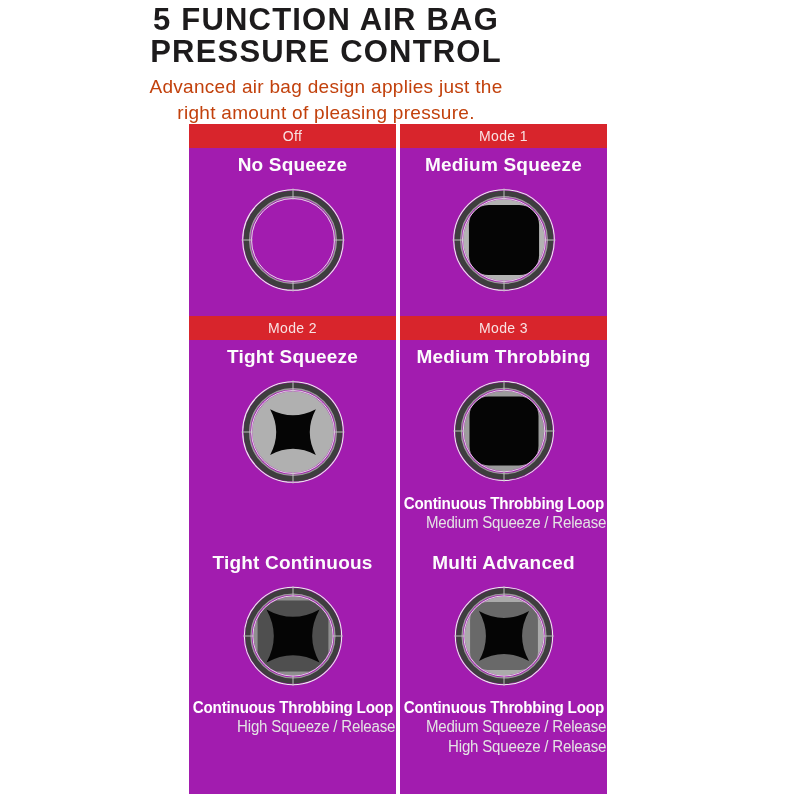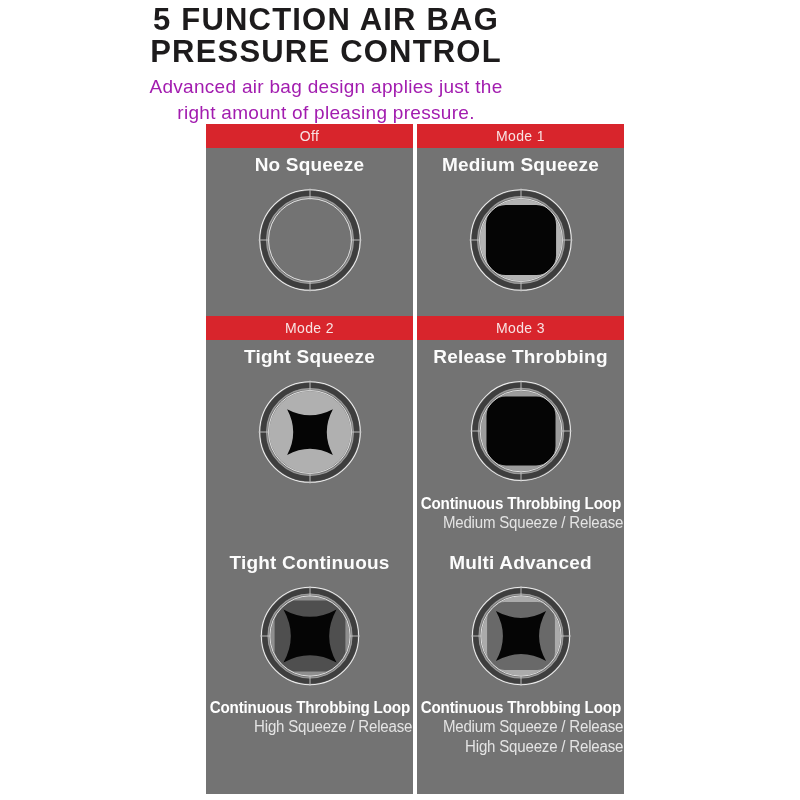--- a/index.html
+++ b/index.html
@@ -11,40 +11,40 @@
   }
   .stage{position:absolute;inset:0;}
 
   
   .header{position:absolute;top:4px;left:0;width:652px;text-align:center;}
   .title{
     margin:0;color:#1d1b1c;font-weight:800;font-size:31px;line-height:32px;
     letter-spacing:1.2px;
   }
   .subtitle{
-    margin:6px 0 0 0;color:#a21caf;font-size:19px;line-height:26px;
+    margin:6px 0 0 0;color:#c2410c;font-size:19px;line-height:26px;
     letter-spacing:.3px;font-weight:400;
   }
 
   
   .grid{
-    position:absolute;left:206px;top:124px;width:418px;
+    position:absolute;left:189px;top:124px;width:418px;
     display:grid;grid-template-columns:207px 207px;
     grid-template-rows:192px 230px 248px;
     column-gap:4px;row-gap:0;
   }
   .panel{display:flex;flex-direction:column;background:#050505;}
   .mode-bar{
     height:24px;flex:0 0 24px;background:#d8252c;
     display:flex;align-items:center;justify-content:center;
   }
   .mode-bar span{color:#f8e3e3;font-size:14px;letter-spacing:.4px;}
   .panel-body{
     flex:1 1 auto;display:flex;flex-direction:column;align-items:center;
-    background:#737373;color:#fff;
+    background:#a21caf;color:#fff;
   }
   .panel-label{
     margin:5px 0 0 0;font-size:19px;font-weight:700;letter-spacing:.2px;
     color:#fcfcfc;line-height:24px;
   }
   .diagram{display:block;margin-top:2px;}
   .loop-text{margin-top:2px;text-align:right;}
   .loop-label{
     display:block;font-size:16.5px;font-weight:700;color:#ffffff;
     letter-spacing:-.2px;transform:scaleX(.92);transform-origin:50% 50%;
@@ -139,21 +139,21 @@
           </g>
         </svg>
       </div>
     </section>
 
     <section class="panel">
       <div class="mode-bar">
         <span>Mode 3</span>
       </div>
       <div class="panel-body">
-        <h3 class="panel-label">Release Throbbing</h3>
+        <h3 class="panel-label">Medium Throbbing</h3>
         <svg class="diagram" width="120" height="120" viewBox="0 0 160 160">
           <circle cx="80" cy="80" r="53.5" fill="#9c9c9c"></circle>
           <rect x="34" y="34" width="92" height="92" rx="26" fill="#050505"></rect>
           <circle cx="80" cy="80" r="66" fill="none" stroke="#ececec" stroke-width="1.4"></circle>
           <circle cx="80" cy="80" r="61" fill="none" stroke="#3e3e3e" stroke-width="7.5"></circle>
           <circle cx="80" cy="80" r="56.8" fill="none" stroke="#9b9b9b" stroke-width="1.8"></circle>
           <circle cx="80" cy="80" r="54.4" fill="none" stroke="#ececec" stroke-width="1.2"></circle>
           <g stroke="#bdbdbd" stroke-width="1.3">
             <line x1="80" y1="12.5" x2="80" y2="27"></line>
               <line x1="80" y1="133" x2="80" y2="147.5"></line>

